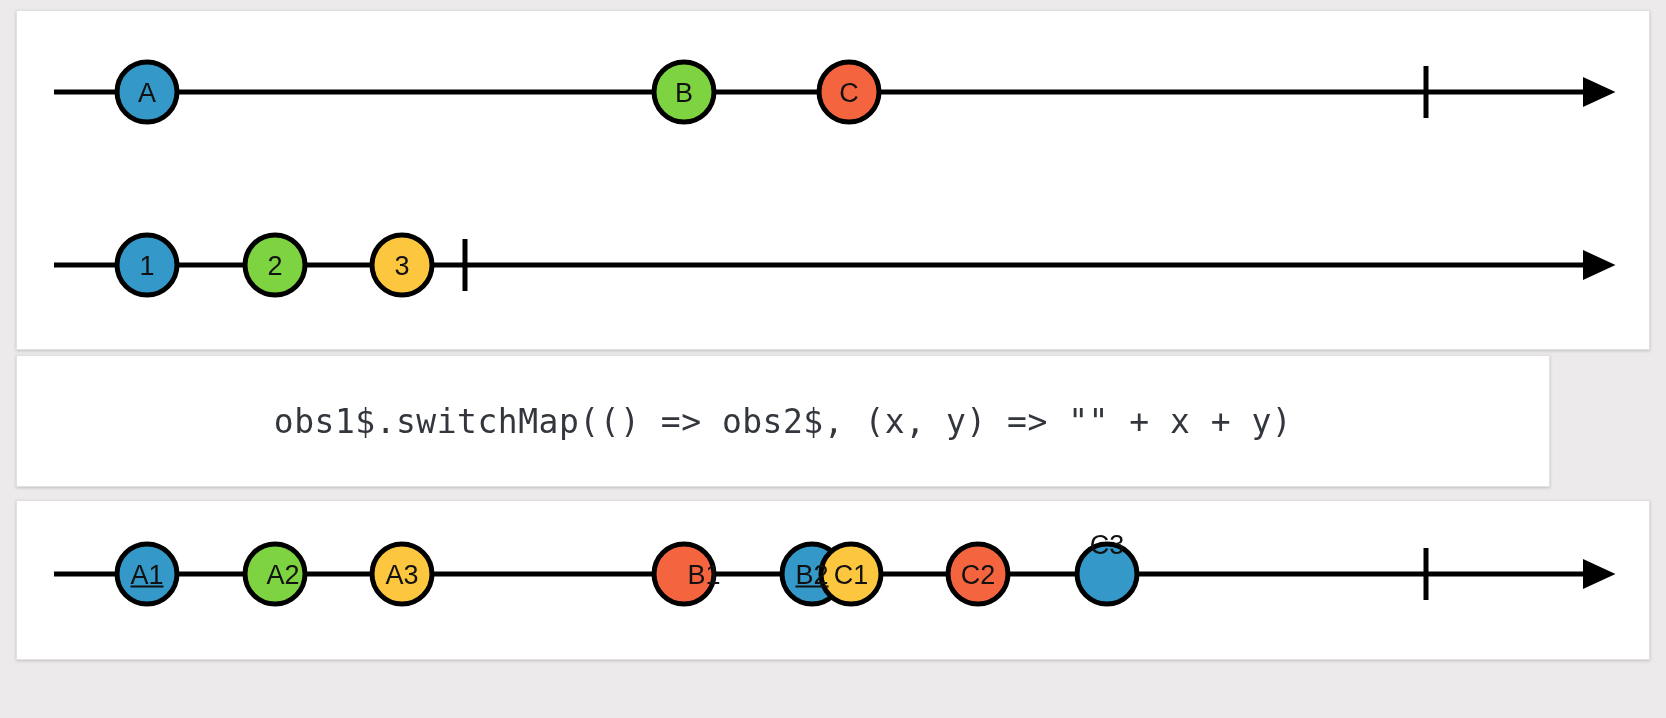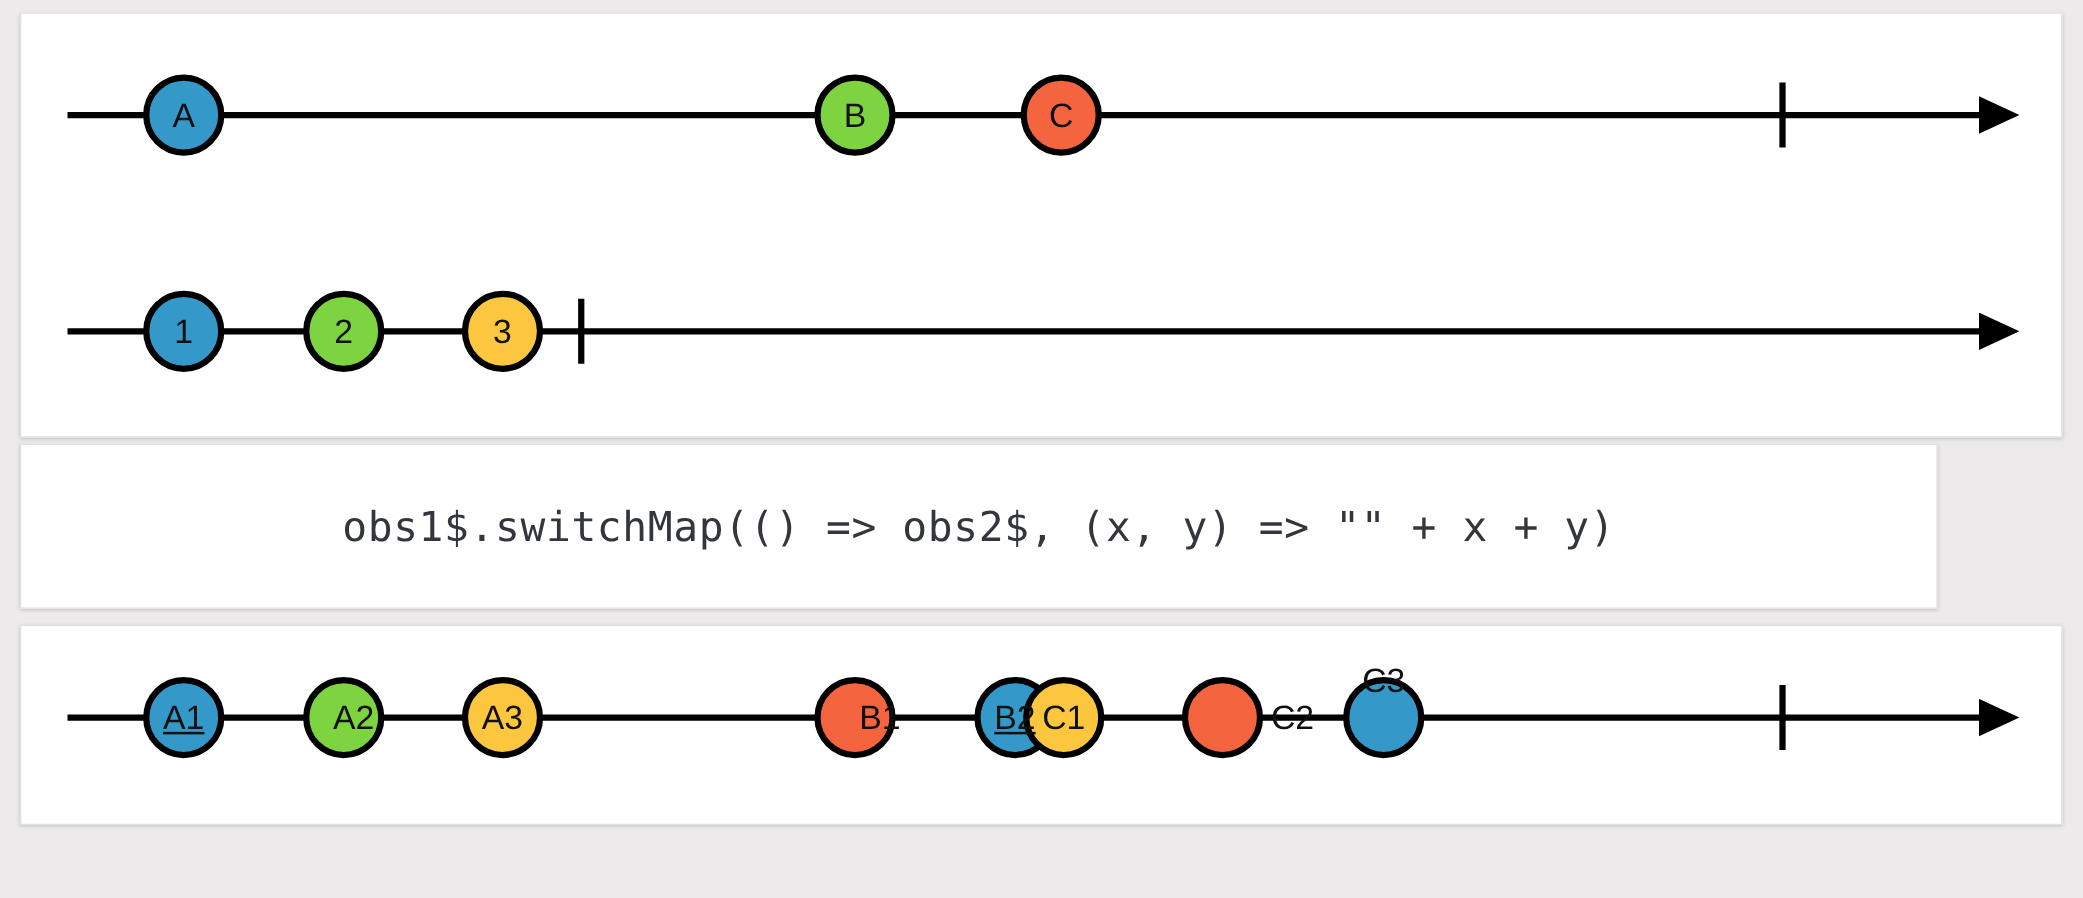--- a/index.html
+++ b/index.html
@@ -143,15 +143,15 @@
     <div class="marble-label" style="left: 849px; top: 93px;">C</div>
     <div class="marble-label" style="left: 147px; top: 266px;">1</div>
     <div class="marble-label" style="left: 275px; top: 266px;">2</div>
     <div class="marble-label" style="left: 402px; top: 266px;">3</div>
     <div class="marble-label" style="left: 147px; top: 575px; text-decoration: underline;">A1</div>
     <div class="marble-label" style="left: 283px; top: 575px;">A2</div>
     <div class="marble-label" style="left: 402px; top: 575px;">A3</div>
     <div class="marble-label" style="left: 704px; top: 575px;">B1</div>
     <div class="marble-label" style="left: 812px; top: 575px; text-decoration: underline;">B2</div>
     <div class="marble-label" style="left: 851px; top: 575px;">C1</div>
-    <div class="marble-label" style="left: 1034px; top: 575px;">C2</div>
+    <div class="marble-label" style="left: 978px; top: 575px;">C2</div>
     <div class="marble-label" style="left: 1107px; top: 545px;">C3</div>
   </div>
 
 </body></html>

